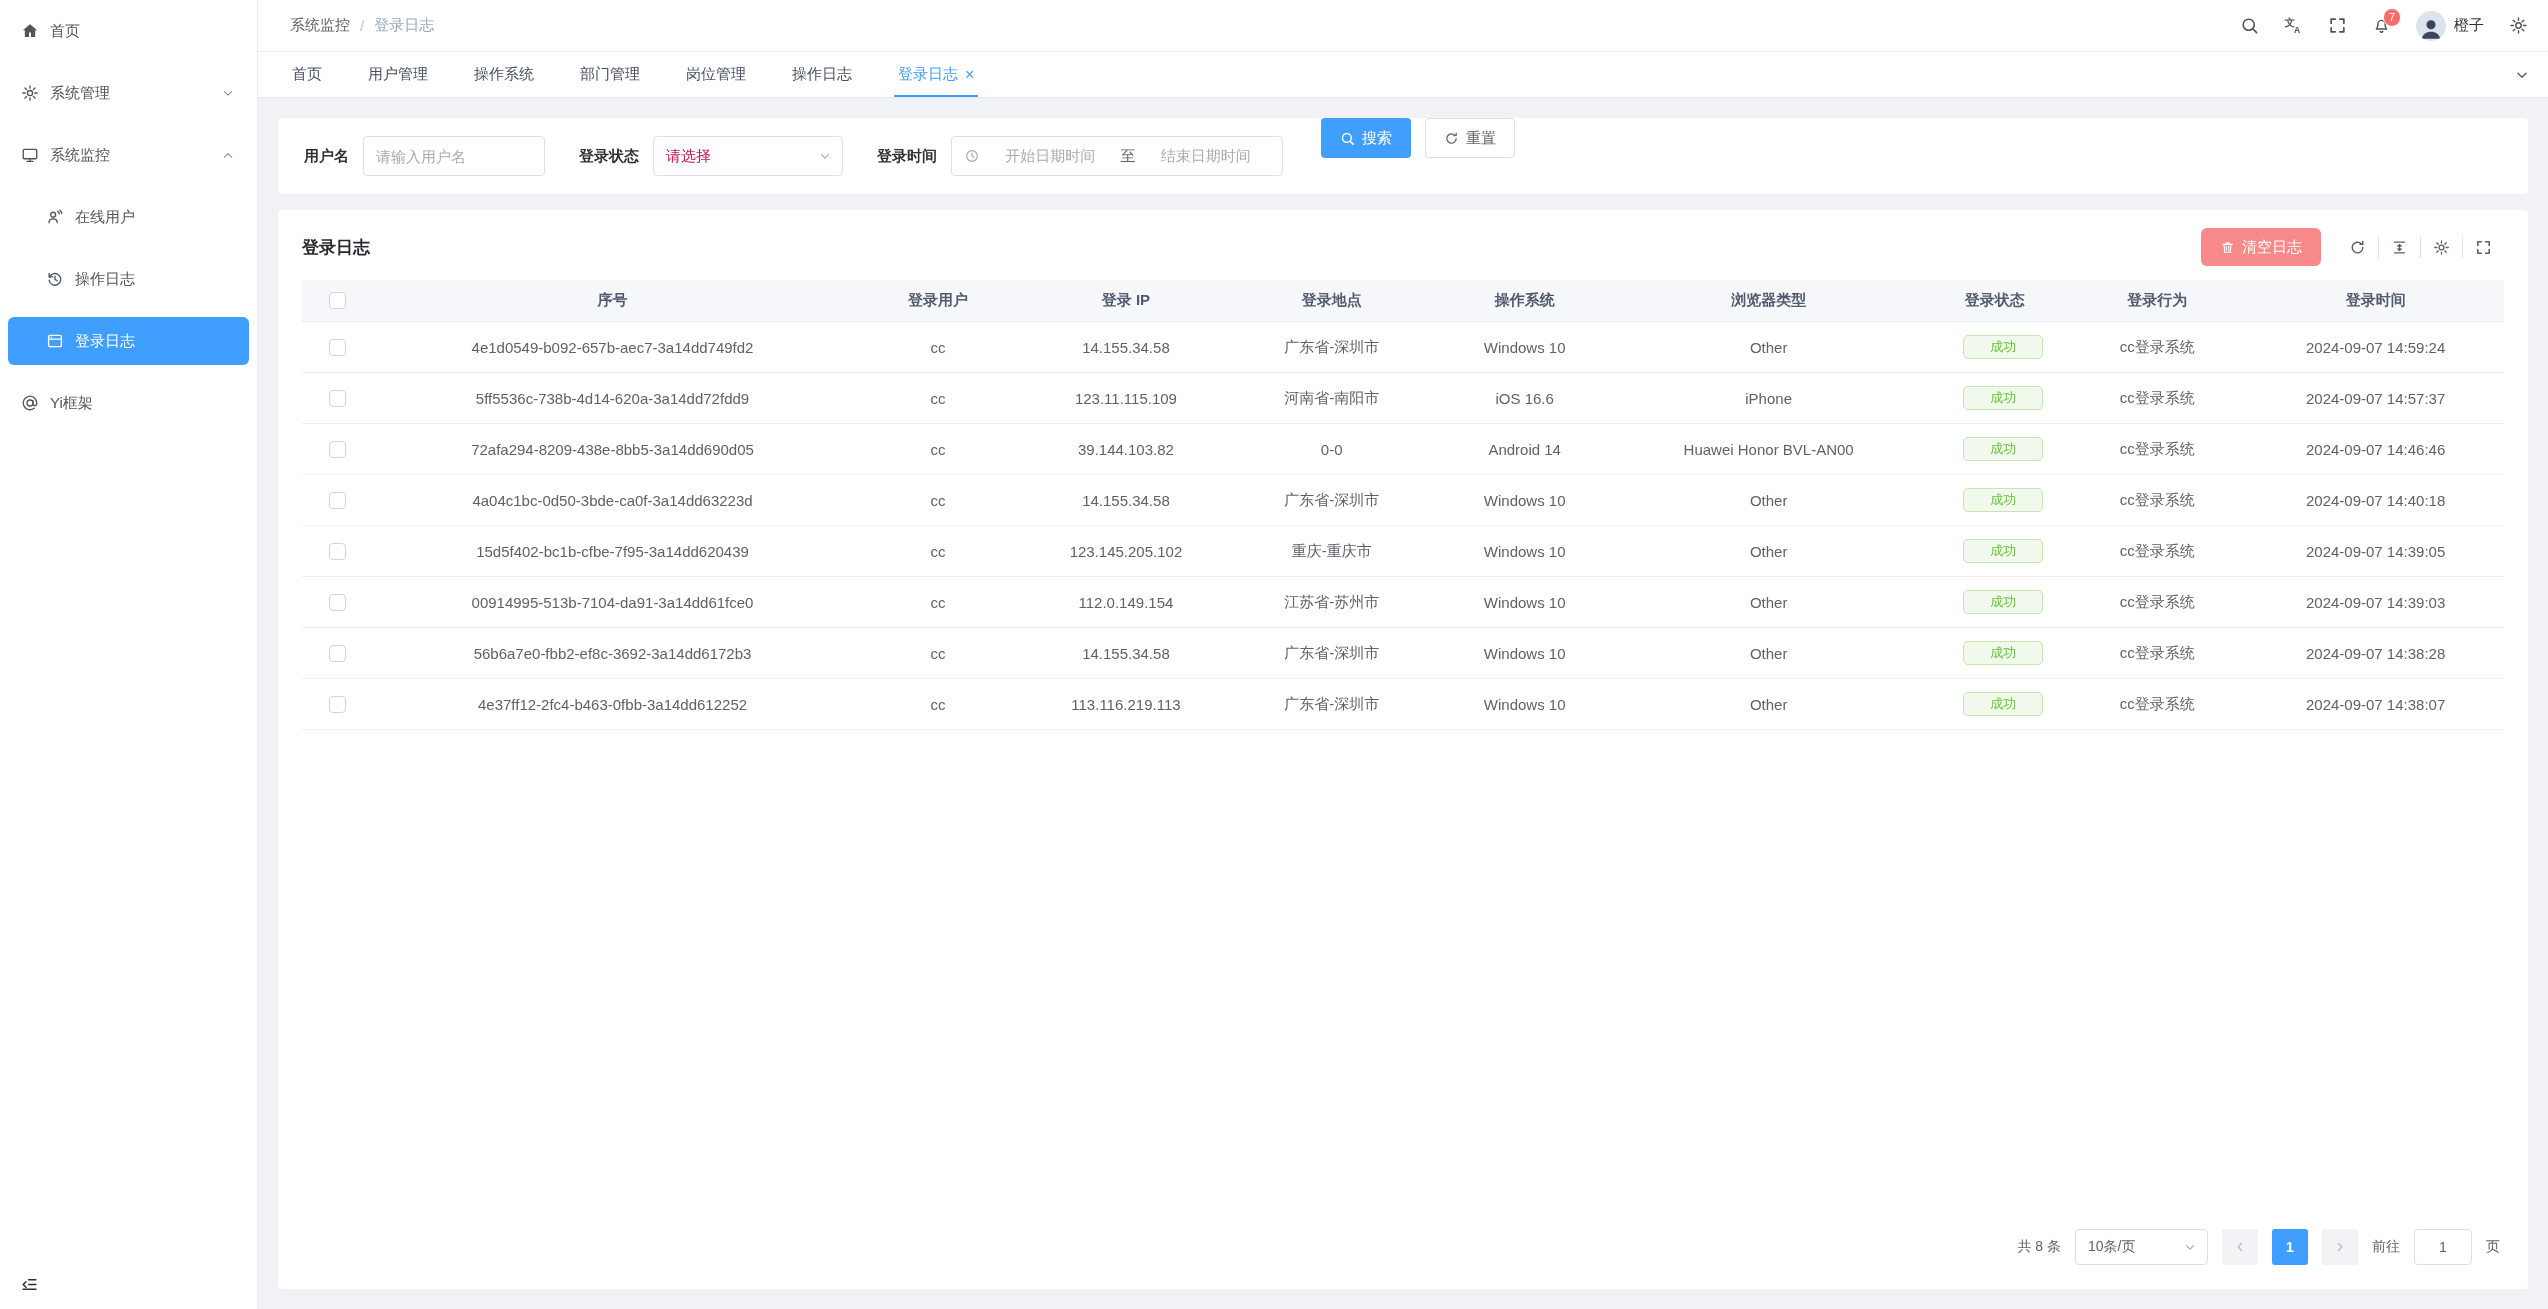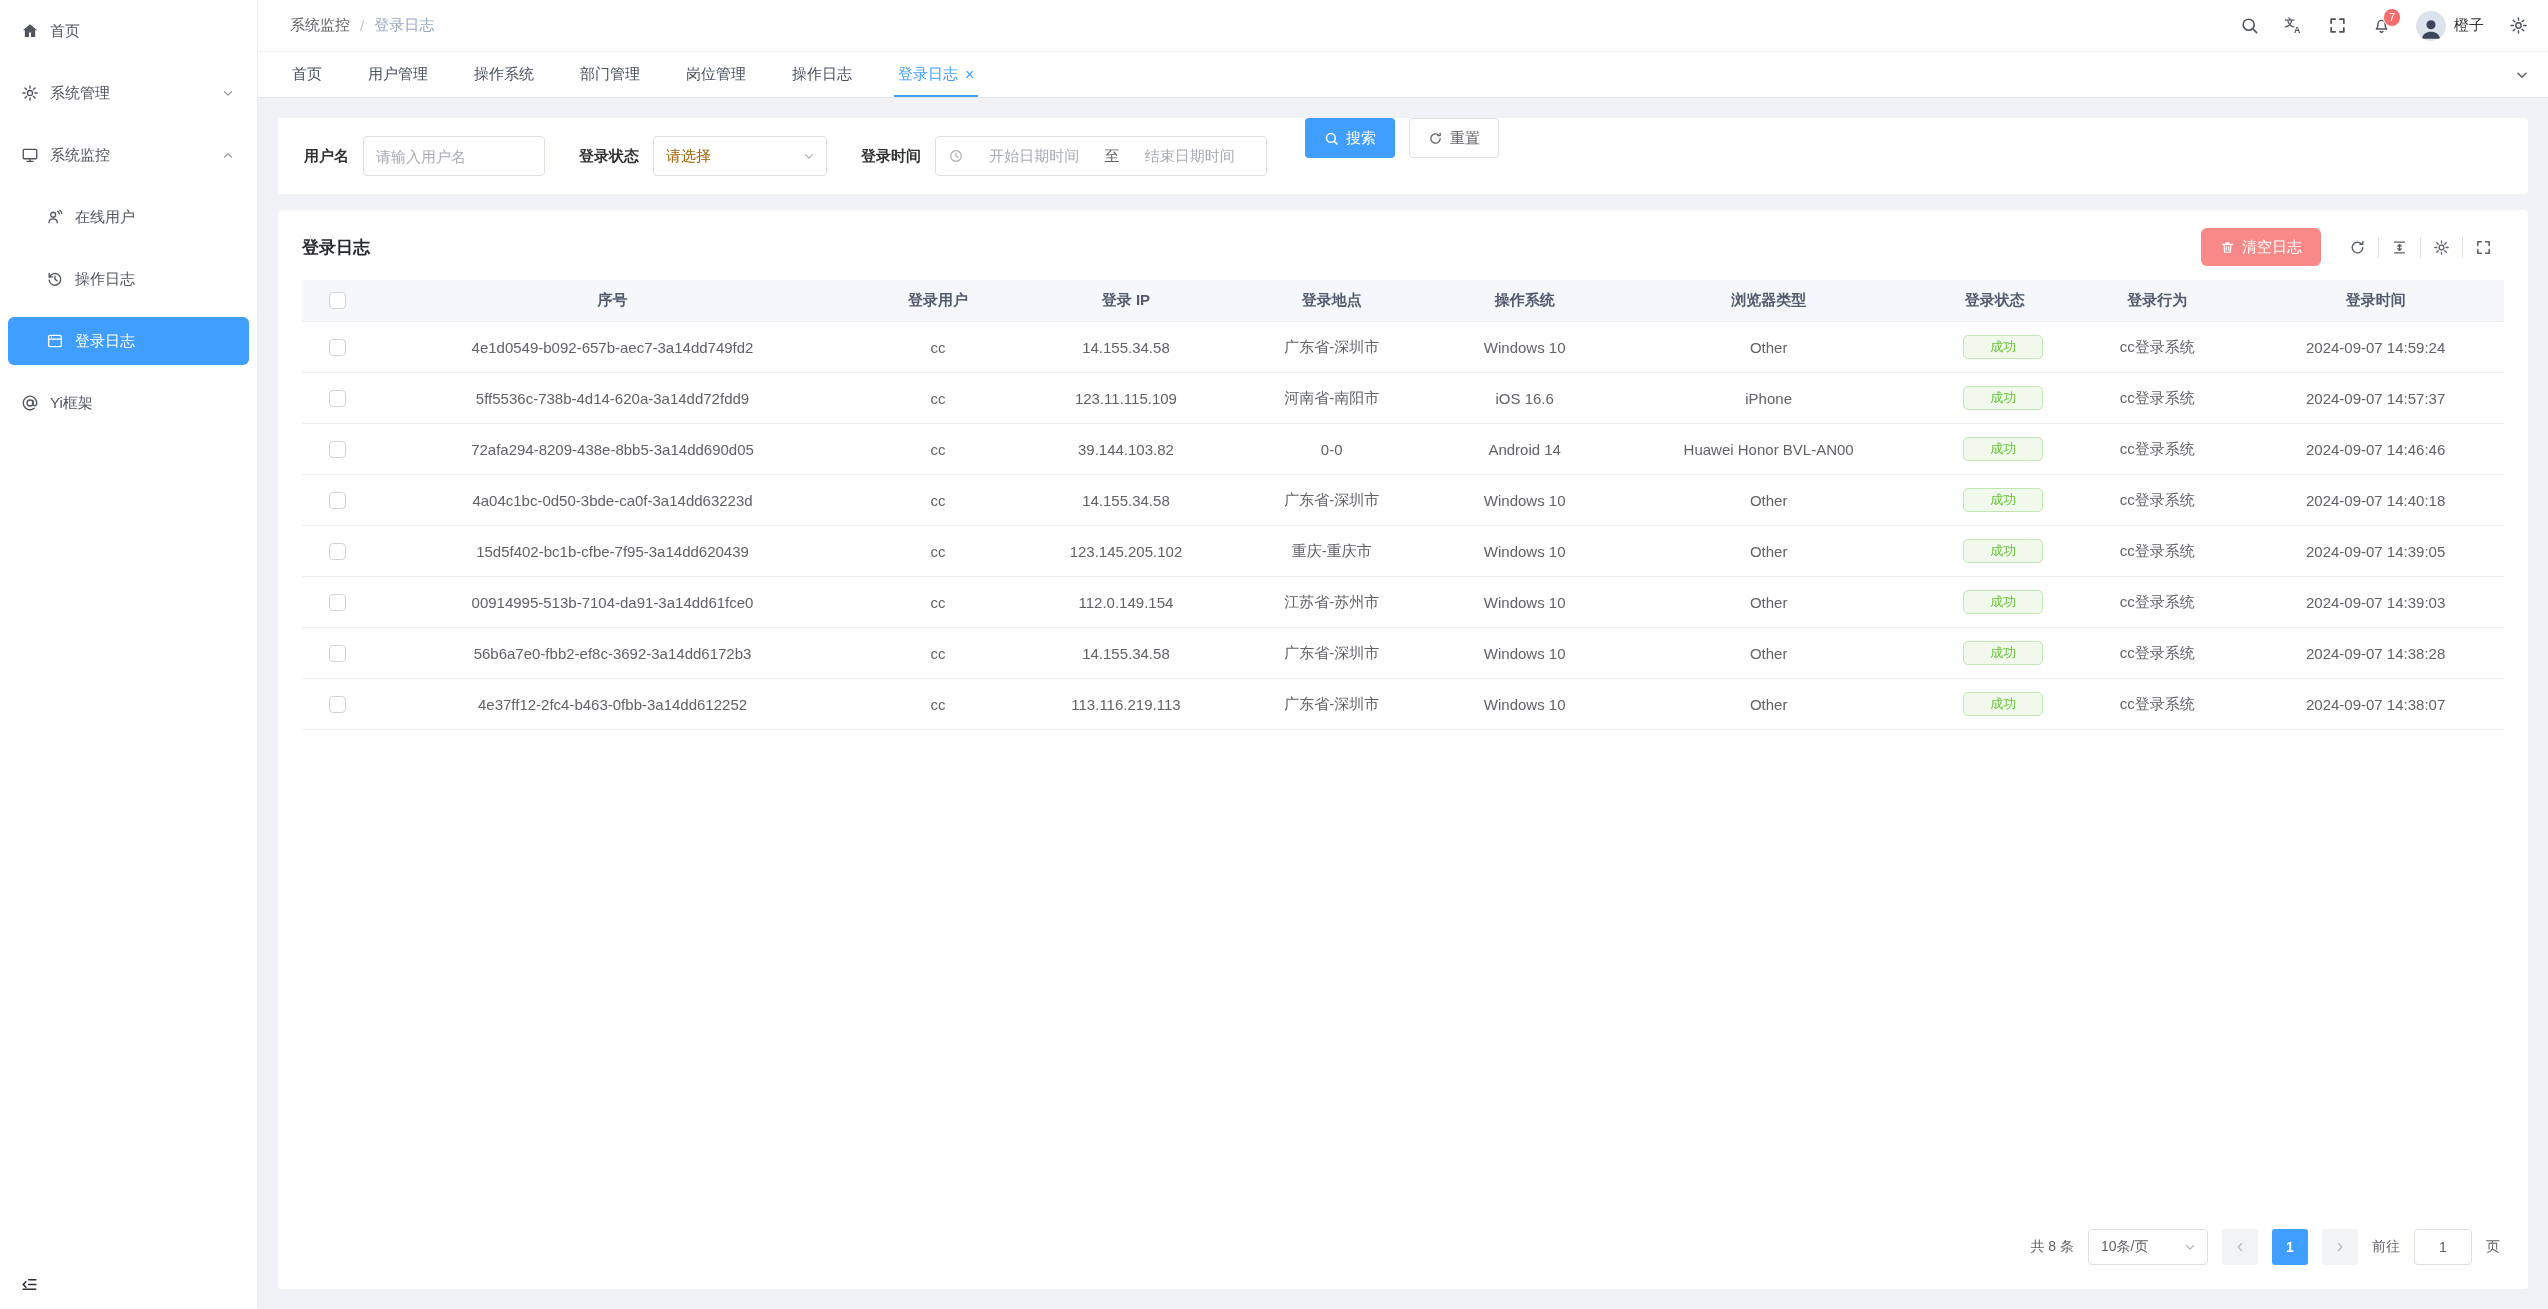--- a/index.html
+++ b/index.html
@@ -56,21 +56,21 @@
   .content { flex: 1; background: #f0f2f5; padding: 20px; display: flex; flex-direction: column; min-height: 0; }
   .card { background: #fff; border-radius: 4px; }
 
   
   .search-card { flex: 0 0 76px; height: 76px; display: flex; padding: 0 26px; gap: 34px; }
   .field { display: flex; align-items: center; gap: 14px; }
   .field-label { font-size: 15px; font-weight: bold; color: #303133; white-space: nowrap; }
   .input { height: 40px; border: 1px solid #dcdfe6; border-radius: 4px; font-size: 15px; color: #606266; padding: 0 12px; background: #fff; outline: none; }
   .input::placeholder { color: #a8abb2; }
   .input-username { width: 182px; }
-  .selectbox { width: 174px; height: 40px; border: 1px solid #dcdfe6; border-radius: 4px; display: flex; align-items: center; padding: 0 10px 0 12px; font-size: 15px; color: #a16207; background: #fff; cursor: pointer; }
+  .selectbox { width: 190px; height: 40px; border: 1px solid #dcdfe6; border-radius: 4px; display: flex; align-items: center; padding: 0 10px 0 12px; font-size: 15px; color: #be185d; background: #fff; cursor: pointer; }
   .selectbox .sel-chevron { margin-left: auto; display: flex; }
   .selectbox .sel-chevron svg { width: 14px; height: 14px; color: #a8abb2; }
   .daterange { width: 332px; height: 40px; border: 1px solid #dcdfe6; border-radius: 4px; display: flex; align-items: center; padding: 0 12px; font-size: 15px; color: #a8abb2; gap: 6px; background: #fff; cursor: pointer; }
   .daterange .clock { display: flex; }
   .daterange .clock svg { width: 16px; height: 16px; color: #a8abb2; }
   .dr-start, .dr-end { flex: 1; text-align: center; white-space: nowrap; }
   .dr-sep { color: #606266; }
   .btn { height: 40px; border-radius: 4px; display: inline-flex; align-items: center; gap: 7px; font-size: 15px; padding: 0 18px; cursor: pointer; border: 1px solid transparent; white-space: nowrap; }
   .btn svg { width: 15px; height: 15px; }
   .btn-primary { background: #409eff; color: #fff; }
@@ -92,21 +92,21 @@
   .t-head { display: flex; height: 42px; background: #f5f7fa; border-bottom: 1px solid #ebeef5; font-size: 15px; font-weight: bold; color: #515a6e; }
   .t-row { display: flex; align-items: center; height: 51px; border-bottom: 1px solid #ebeef5; font-size: 15px; color: #606266; background: #fff; }
   .cell { display: flex; align-items: center; justify-content: center; text-align: center; padding: 0 6px; min-width: 0; white-space: nowrap; overflow: hidden; }
   .c-check { width: 70px; flex: none; }
   .c-id { flex: 4.6; } .c-user { flex: 1.55; } .c-ip { flex: 1.9; } .c-loc { flex: 1.9; }
   .c-os { flex: 1.65; } .c-browser { flex: 2.9; } .c-status { flex: 1.3; } .c-behavior { flex: 1.65; } .c-time { flex: 2.4; }
   .checkbox { width: 17px; height: 17px; border: 1px solid #cfd3da; border-radius: 4px; background: #fff; cursor: pointer; flex: none; }
   .tag-success { font-size: 13px; color: #67c23a; background: #f0f9eb; border: 1px solid #c2e7b0; border-radius: 5px; padding: 4px 26px; line-height: 1.15; margin-left: 17px; }
 
   .pagination { margin-top: auto; display: flex; align-items: center; justify-content: flex-end; gap: 14px; padding: 18px 28px 24px; font-size: 14px; color: #606266; }
-  .page-size { width: 120px; height: 36px; font-size: 14px; color: #606266; }
+  .page-size { width: 133px; height: 36px; font-size: 14px; color: #606266; }
   .page-btn { width: 36px; height: 36px; border-radius: 3px; background: #f2f3f5; display: flex; align-items: center; justify-content: center; cursor: pointer; }
   .page-btn svg { width: 14px; height: 14px; color: #b8bcc3; }
   .page-btn.current { background: #409eff; color: #fff; font-weight: bold; }
   .goto-input { width: 58px; height: 36px; text-align: center; font-size: 14px; }
 
   .footer { height: 56px; flex-shrink: 0; background: #f0f2f5; display: flex; align-items: center; justify-content: center; font-size: 14px; color: #7d828a; }
 </style>
 </head>
 <body>
 

